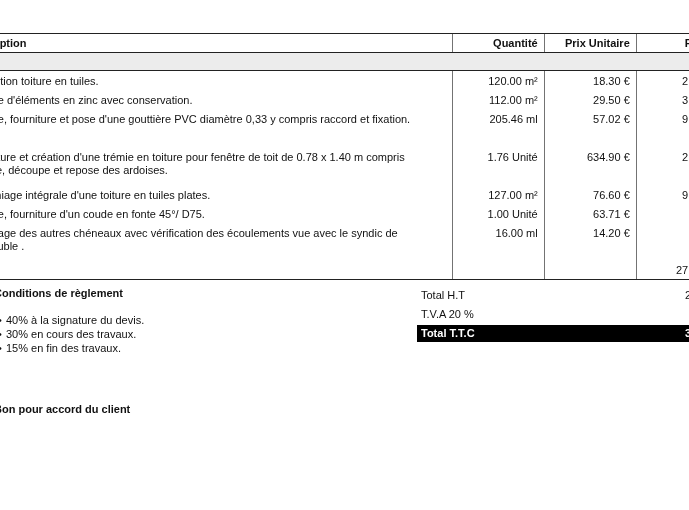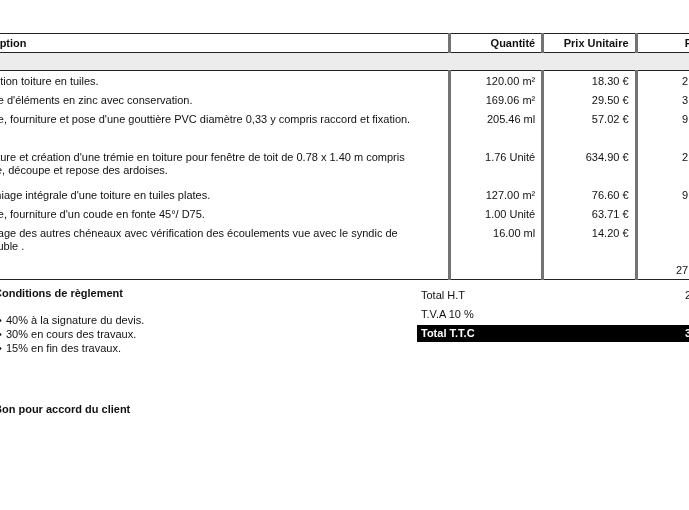--- a/index.html
+++ b/index.html
@@ -18,21 +18,21 @@
       padding: 0 6px; vertical-align: top; line-height: 13px;
     }
     table.items th {
       font-weight: bold; height: 18px; vertical-align: middle;
       border-top: 1px solid #222; border-bottom: 1px solid #222;
     }
     .c-desc { width: 474px; text-align: left; }
     .c-qty { width: 78px; text-align: right; }
     .c-pu { width: 78px; text-align: right; }
     .c-p { width: 90px; text-align: right; }
-    .vb { border-left: 3px solid #737373; text-align: right; }
+    .vb { border-left: 1px solid #737373; text-align: right; }
     tr.section td {
       background: #ececec; height: 17px; vertical-align: middle;
       border-bottom: 1px solid #222;
     }
     tr.item td { padding-top: 4px; padding-bottom: 2px; }
     tr.item.two td { height: 32px; }
     tr.item.one td { height: 13px; }
     tr.total td { height: 18px; vertical-align: middle; border-bottom: 1px solid #222; padding-bottom: 0; padding-top: 0;}
     .conditions { position: absolute; left: 34px; top: 287px; }
     .cond-title { font-weight: bold; font-size: 11px; margin: 0 0 14px 0; }
@@ -62,21 +62,21 @@
         <td colspan="4">Toiture</td>
       </tr>
       <tr class="item one">
         <td class="c-desc">Démolition toiture en tuiles.</td>
         <td class="c-qty vb">120.00 m²</td>
         <td class="c-pu vb">18.30 €</td>
         <td class="c-p vb">2 196.00 €</td>
       </tr>
       <tr class="item one">
         <td class="c-desc">Dépose d'éléments en zinc avec conservation.</td>
-        <td class="c-qty vb">169.06 m²</td>
+        <td class="c-qty vb">112.00 m²</td>
         <td class="c-pu vb">29.50 €</td>
         <td class="c-p vb">3 304.00 €</td>
       </tr>
       <tr class="item two">
         <td class="c-desc">Dépose, fourniture et pose d'une gouttière PVC diamètre 0,33 y compris raccord et fixation.</td>
         <td class="c-qty vb">205.46 ml</td>
         <td class="c-pu vb">57.02 €</td>
         <td class="c-p vb">9 210.60 €</td>
       </tr>
       <tr class="item two">
@@ -120,21 +120,21 @@
       <li><span class="bullet">•</span><span>15% en fin des travaux.</span></li>
     </ul>
   </div>
 
   <div class="totals">
     <div class="row">
       <span>Total H.T</span>
       <span>27 277,00 €</span>
     </div>
     <div class="row">
-      <span>T.V.A 10 %</span>
+      <span>T.V.A 20 %</span>
 
     </div>
     <div class="row ttc">
       <span>Total T.T.C</span>
       <span>32 732,40 €</span>
     </div>
   </div>
 
   <div class="accord">Bon pour accord du client</div>
 </div>

